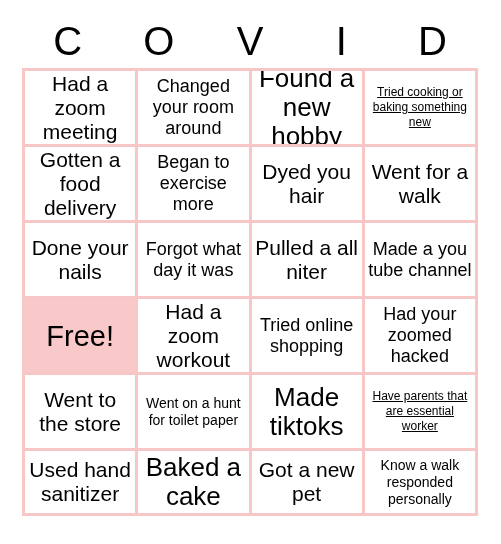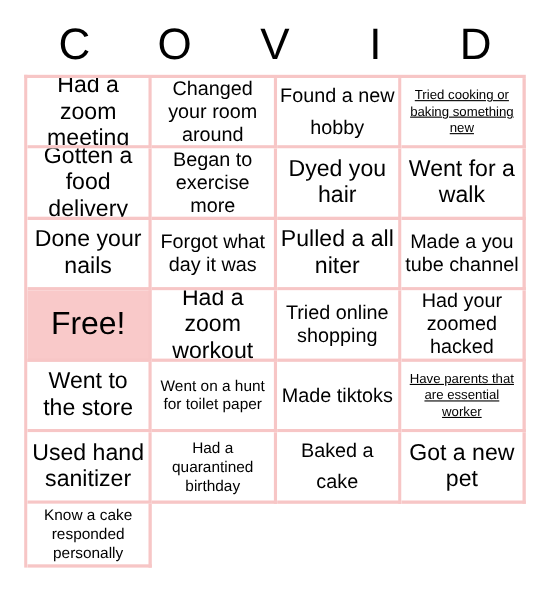--- a/index.html
+++ b/index.html
@@ -70,21 +70,21 @@
     background: #ffffff;
   }
   .cell .cell-text {
     display: block;
     width: 100%;
     color: #000000;
     font-family: "Liberation Sans", sans-serif;
     font-weight: 400;
   }
   
-  .sz-xl .cell-text { font-size: 18px; line-height: 29px; }
+  .sz-xl .cell-text { font-size: 26px; line-height: 29px; }
   .sz-lg .cell-text { font-size: 21px; line-height: 24px; }
   .sz-md .cell-text { font-size: 18px; line-height: 21px; }
   .sz-sm .cell-text { font-size: 14px; line-height: 17px; text-align: center; }
   .sz-xs .cell-text { font-size: 12px; line-height: 15px; text-decoration: underline; }
   .cell.free {
     background: #f9c9c9;
   }
   .cell.free .cell-text {
     font-size: 29px;
     line-height: 32px;
@@ -160,27 +160,24 @@
       </div>
       <div class="cell sz-xl">
         <span class="cell-text">Made tiktoks</span>
       </div>
       <div class="cell sz-xs">
         <span class="cell-text">Have parents that are essential worker</span>
       </div>
       <div class="cell sz-lg">
         <span class="cell-text">Used hand sanitizer</span>
       </div>
-      <div class="cell sz-sm">
-        <span class="cell-text">Had a quarantined birthday</span>
-      </div>
       <div class="cell sz-xl">
         <span class="cell-text">Baked a cake</span>
       </div>
       <div class="cell sz-lg">
         <span class="cell-text">Got a new pet</span>
       </div>
       <div class="cell sz-sm">
-        <span class="cell-text">Know a cake responded personally</span>
+        <span class="cell-text">Know a walk responded personally</span>
       </div>
     </div>
 
 </div>
 
 </body></html>

